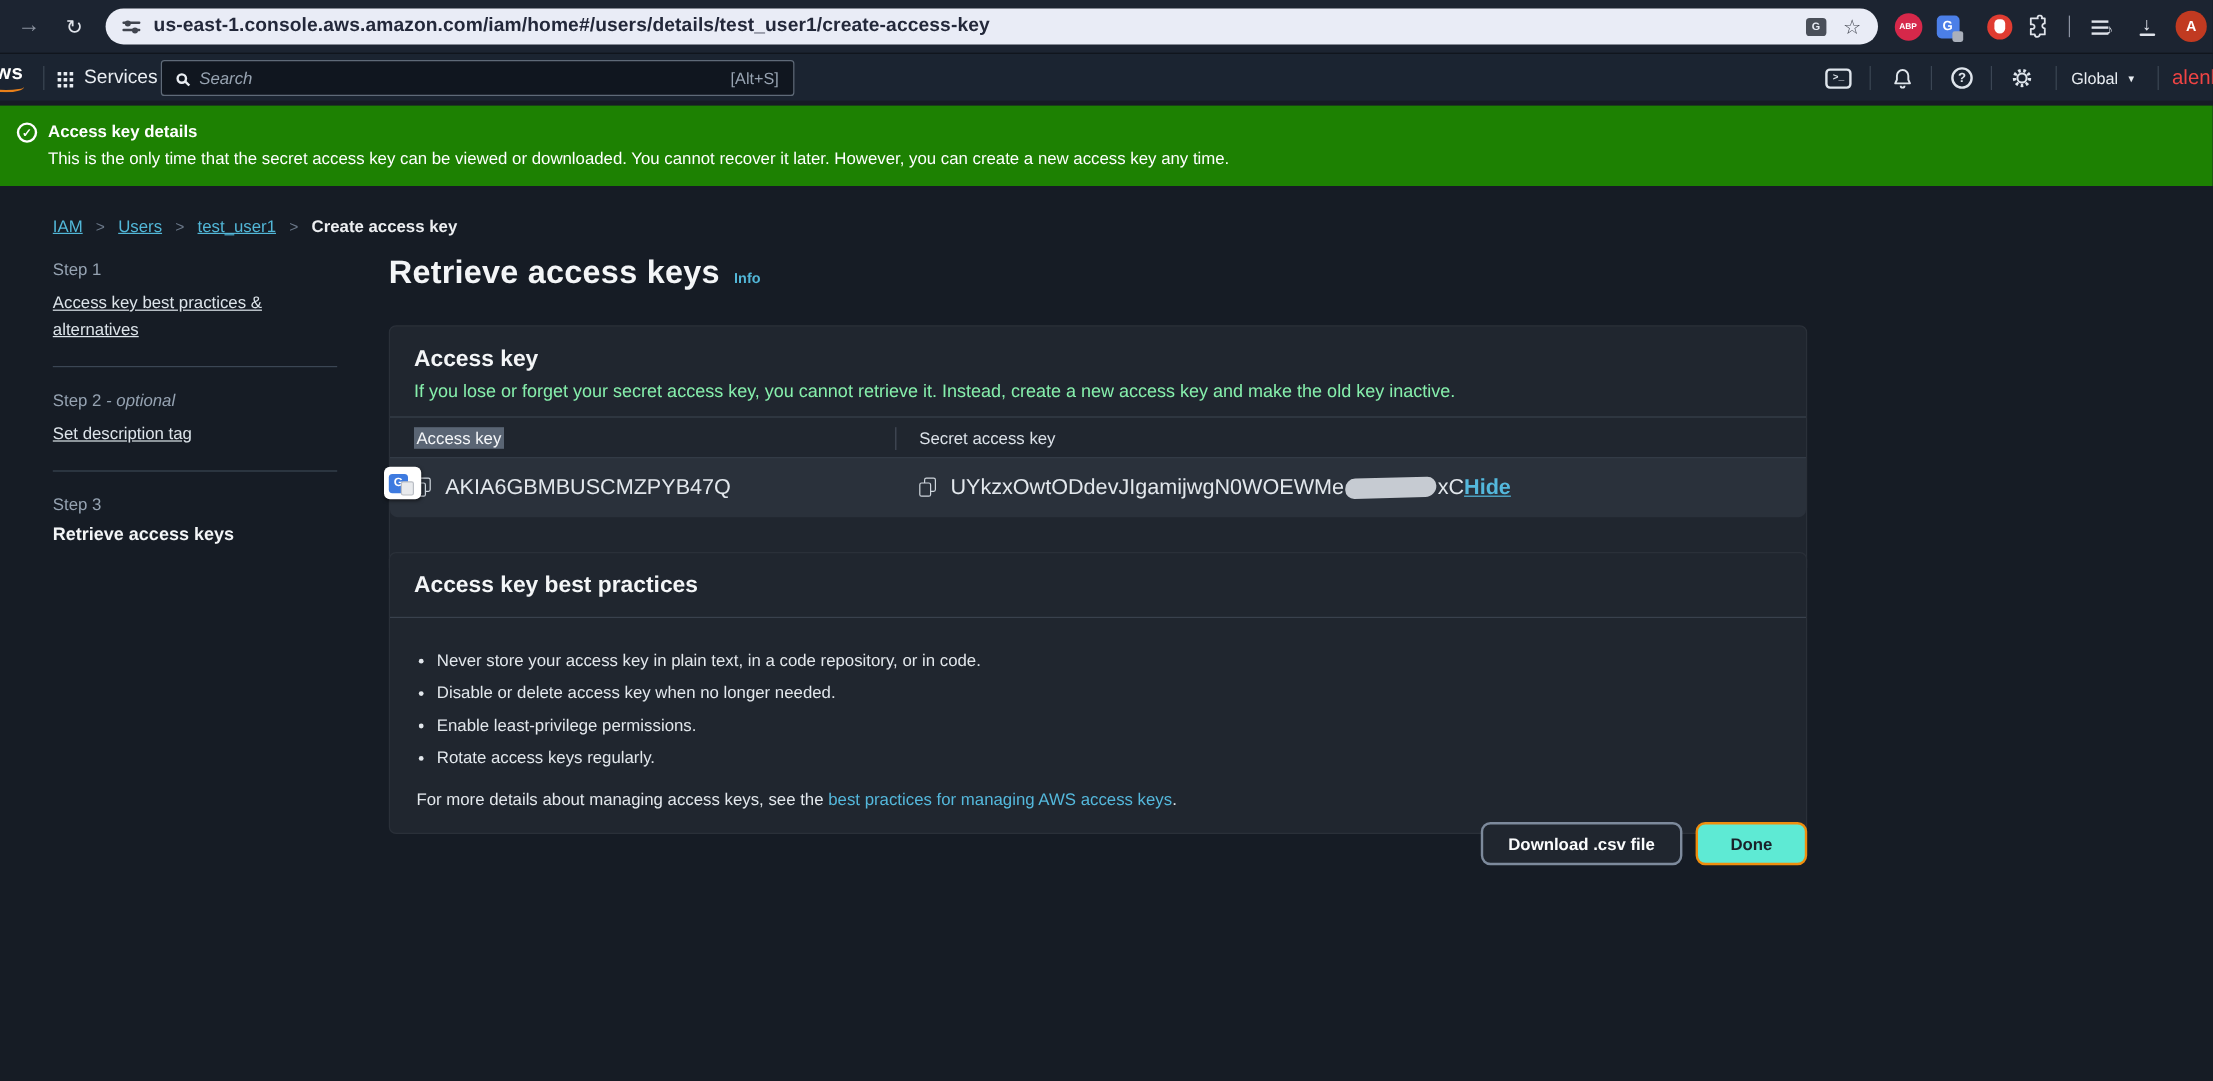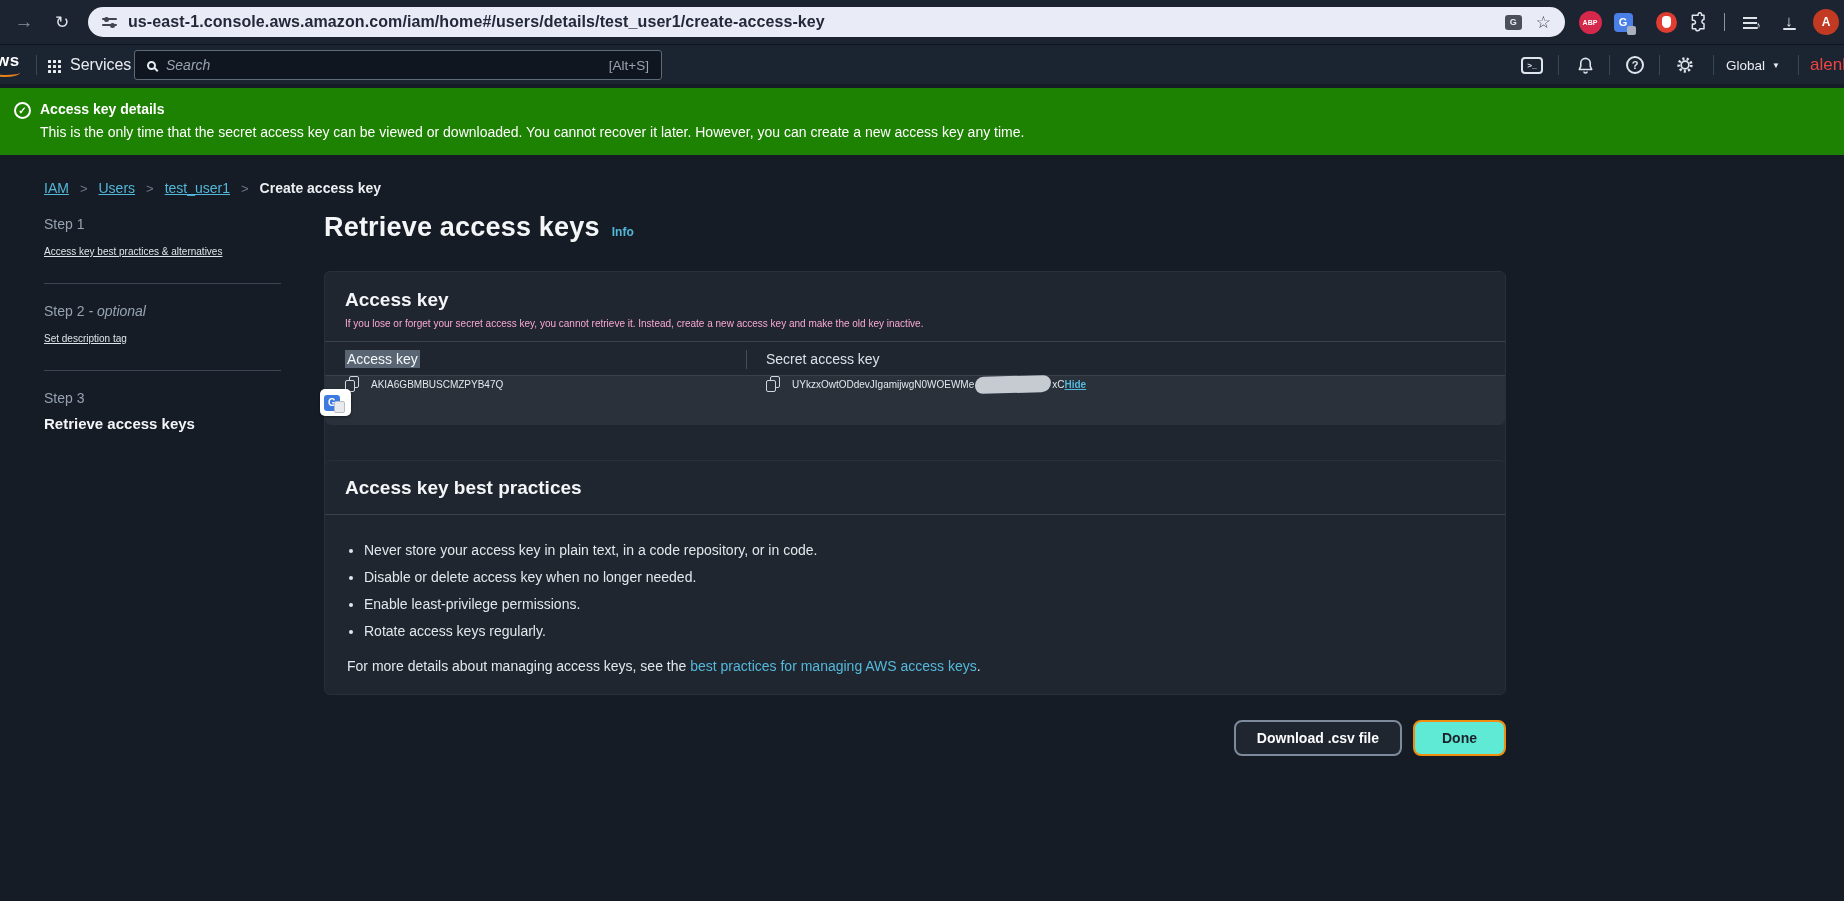--- a/index.html
+++ b/index.html
@@ -99,65 +99,65 @@
   
   .breadcrumb { position:absolute; left:44px; top:180px; display:flex; align-items:center; gap:11px; font-size:14px; }
   .bc-link { color:#52b7d8; text-decoration:underline; cursor:pointer; }
   .bc-sep { color:#6b7889; font-size:13px; }
   .bc-cur { color:#eceef1; font-weight:bold; }
 
   
   .steps { position:absolute; left:44px; top:216px; width:237px; }
   .step-label { font-size:14px; color:#95a2b1; margin-bottom:9px; }
   .step-label em { font-style:italic; }
-  .step-link { font-size:10px; color:#dde4ea; text-decoration:underline; line-height:22px; cursor:pointer; display:inline; }
+  .step-link { font-size:14px; color:#dde4ea; text-decoration:underline; line-height:22px; cursor:pointer; display:inline; }
   .step-hr { border:none; border-top:1px solid #3b4654; margin:20px 0 19px 0; }
   .step-cur { font-size:15px; font-weight:bold; color:#f3f5f7; }
 
   
   .h1row { position:absolute; left:324px; top:212px; display:flex; align-items:baseline; gap:12px; }
   .h1row h1 { color:#f3f5f7; font-size:27px; font-weight:bold; letter-spacing:0.2px; }
   .infolink { color:#52b7d8; font-size:12px; font-weight:bold; cursor:pointer; }
 
   .card { position:absolute; left:324px; width:1182px; background:#20262f; border:1px solid #2a3039;
           border-radius:6px; }
   .card1 { top:271px; height:208px; }
   .card2 { top:460px; height:235px; }
   .card-head { padding:17px 20px 12px 20px; }
   .card-title { color:#f3f5f7; font-size:19px; font-weight:bold; }
-  .card-desc { margin-top:7px; color:#f9a8d4; font-size:10px; }
+  .card-desc { margin-top:7px; color:#86efac; font-size:15px; }
 
   .thead { position:relative; display:flex; align-items:center; height:35px;
            border-top:1px solid #39414d; border-bottom:1px solid #39414d; font-size:14px; color:#dbe1e8; }
   .thead .c1 { width:421px; padding-left:20px; }
   .thead .c2 { flex:1; padding-left:20px; }
   .selhl { background:#5a6574; color:#f5f7f9; padding:1px 2px; }
   .vdiv { position:absolute; left:421px; top:8px; width:1px; height:19px; background:#454d59; }
-  .trow { display:flex; align-items:flex-start; height:49px; background:#2a313b; border-radius:0 0 6px 6px;
-          font-size:10px; color:#e2e7ec; }
+  .trow { display:flex; align-items:center; height:49px; background:#2a313b; border-radius:0 0 6px 6px;
+          font-size:18px; color:#e2e7ec; }
   .trow .c1 { width:421px; padding-left:20px; display:flex; align-items:center; gap:11px; }
   .trow .c2 { flex:1; padding-left:20px; display:flex; align-items:center; }
   .copyico { position:relative; width:15px; height:17px; flex:none; cursor:pointer; }
   .copyico::before { content:""; position:absolute; left:4px; top:0; width:8px; height:10px;
                      border:1.5px solid #cfd6dd; border-radius:2px; }
   .copyico::after { content:""; position:absolute; left:0; top:4px; width:8px; height:10px;
                     border:1.5px solid #cfd6dd; border-radius:2px; background:#2a313b; }
   .secret-wrap { display:flex; align-items:center; margin-left:11px; }
   .blur-blob { display:inline-block; width:76px; height:17px; background:#c6cbd2; border-radius:9px 8px 10px 8px;
                transform:rotate(-1.5deg); margin:0 1px; }
   .hidelink { color:#54b8dc; font-weight:bold; text-decoration:underline; cursor:pointer; }
 
   .card2 .card-head { border-bottom:1px solid #39414d; padding:16px 20px 15px 20px; }
   .card2-body { padding:26px 20px 0 22px; }
   .bullets { list-style:disc; padding-left:17px; color:#e2e7ec; font-size:14px; }
   .bullets li { margin-bottom:8px; line-height:19px; }
   .bp-footer { margin-top:17px; color:#e2e7ec; font-size:14px; }
   .bp-footer a { color:#54b8dc; text-decoration:none; cursor:pointer; }
 
-  .actions { position:absolute; top:720px; left:324px; width:1182px; display:flex; justify-content:flex-end; gap:11px; }
+  .actions { position:absolute; top:685px; left:324px; width:1182px; display:flex; justify-content:flex-end; gap:11px; }
   .btn { height:36px; border-radius:8px; font-size:14px; font-weight:bold; display:flex; align-items:center;
          cursor:pointer; font-family:"Liberation Sans", sans-serif; }
   .btn-normal { padding:0 21px; background:#20262f; border:2px solid #7d8a9c; color:#fbfcfd; }
   .btn-primary { padding:0 27px; background:#5eead4; border:2px solid #ef8d0e; color:#1a2129; }
 
   .gt-popup { position:absolute; left:320px; top:389px; width:31px; height:27px; background:#fff; border-radius:5px;
               box-shadow:0 1px 3px rgba(0,0,0,.5); display:flex; align-items:center; padding-left:4px; z-index:5; }
   .gt-popup b { position:relative; width:16px; height:16px; background:#3e7be0; border-radius:3px; color:#fff;
                 font-size:10px; font-weight:bold; display:flex; align-items:center; justify-content:center; }
   .gt-popup b::after { content:""; position:absolute; right:-5px; bottom:-2px; width:9px; height:10px;

